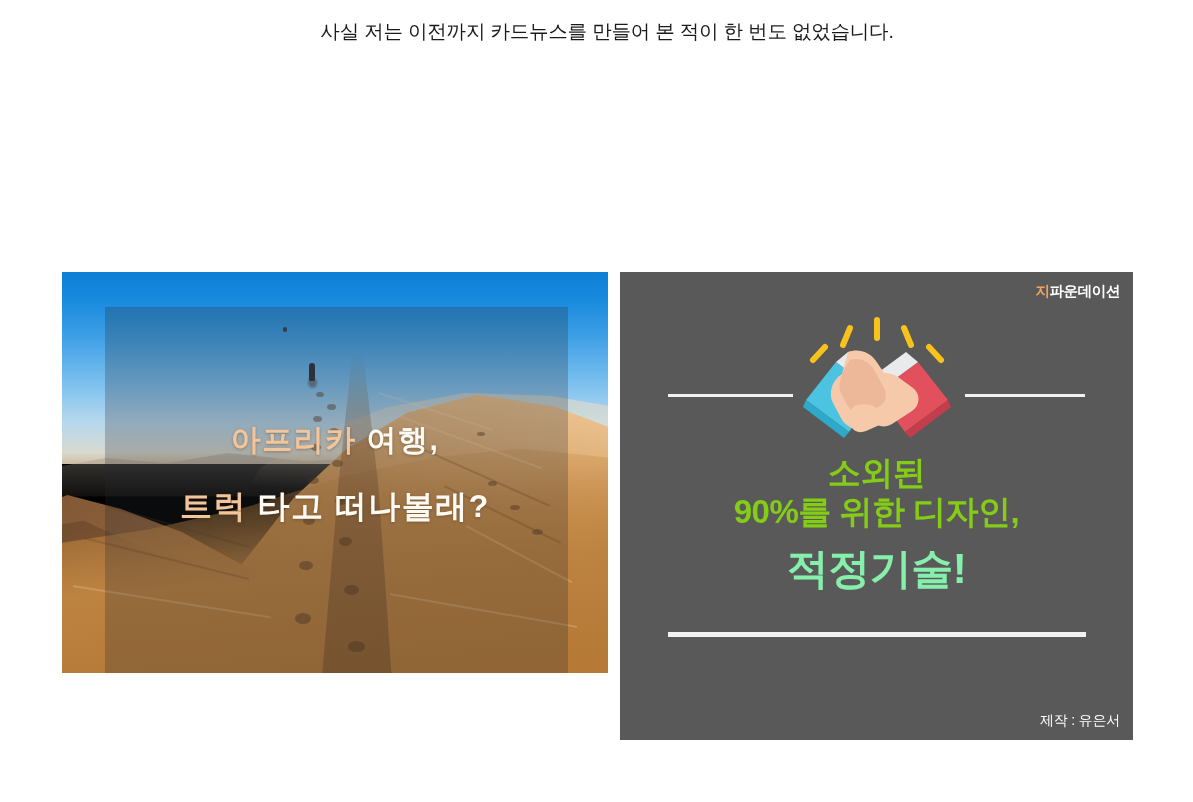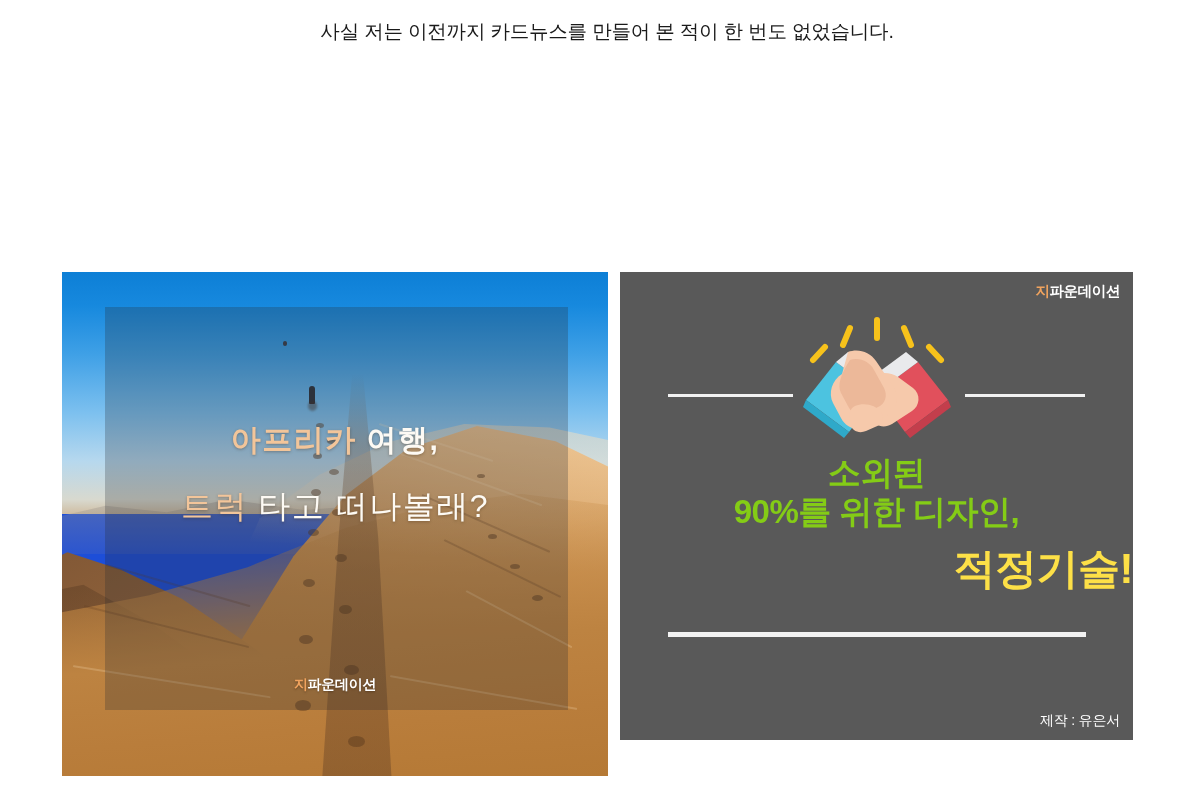--- a/index.html
+++ b/index.html
@@ -42,23 +42,23 @@
     width: 1193px;
     height: 470px;
   }
 
   
   .card-desert {
     position: absolute;
     left: 62px;
     top: 0;
     width: 546px;
-    height: 504px;
+    height: 401px;
     overflow: hidden;
-    background: #1d4ed8;
+    background: #000000;
   }
   
   .sky {
     position: absolute;
     left: 0; top: 0;
     width: 100%; height: 48%;
     background: linear-gradient(to bottom,
         #0d7fd6 0%,
         #1789de 14%,
         #3fa0e6 34%,
@@ -194,21 +194,21 @@
   .desert-title .l1 {
     font-size: 30px;
     font-weight: 700;
     color: #f2c59a;
     letter-spacing: 1.5px;
   }
   .desert-title .l1 .w2 { color: #fdfaf4; }
   .desert-title .l2 {
     margin-top: 24px;
     font-size: 32px;
-    font-weight: 400;
+    font-weight: 700;
     color: #fdfaf4;
     letter-spacing: 1.5px;
   }
   .desert-title .l2 .w1 { color: #f2c59a; }
 
   .desert-logo {
     position: absolute;
     left: 0; right: 0;
     top: 404px;
     text-align: center;
@@ -271,23 +271,22 @@
   .gray-headline .hl2 {
     font-size: 33px;
     font-weight: 700;
     color: #84cc16;
     letter-spacing: -0.5px;
   }
   .gray-headline .hl3 {
     margin-top: 12px;
     font-size: 42px;
     font-weight: 700;
-    color: #fde047;
+    color: #86efac;
     letter-spacing: -0.5px;
-    text-align: right;
   }
 
   .gray-credit {
     position: absolute;
     right: 13px;
     bottom: 10px;
     font-size: 14px;
     color: #ffffff;
     letter-spacing: -0.2px;
   }

